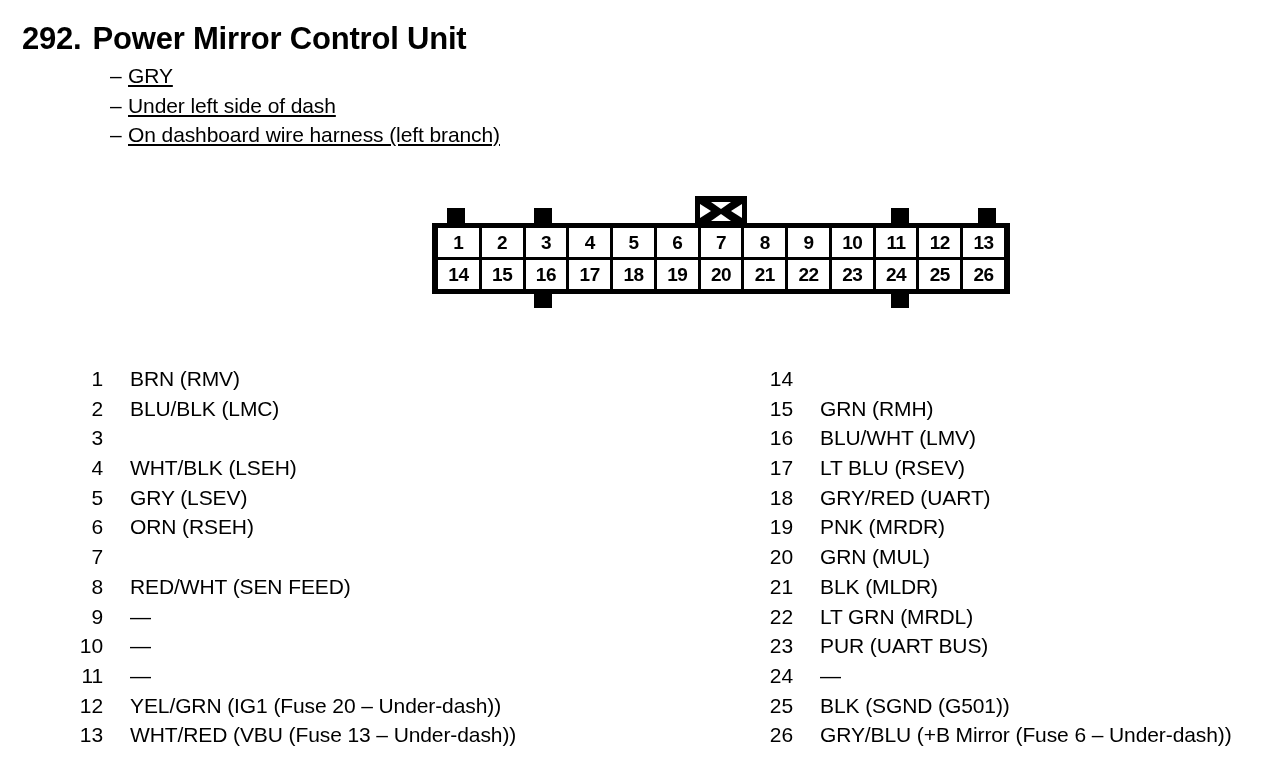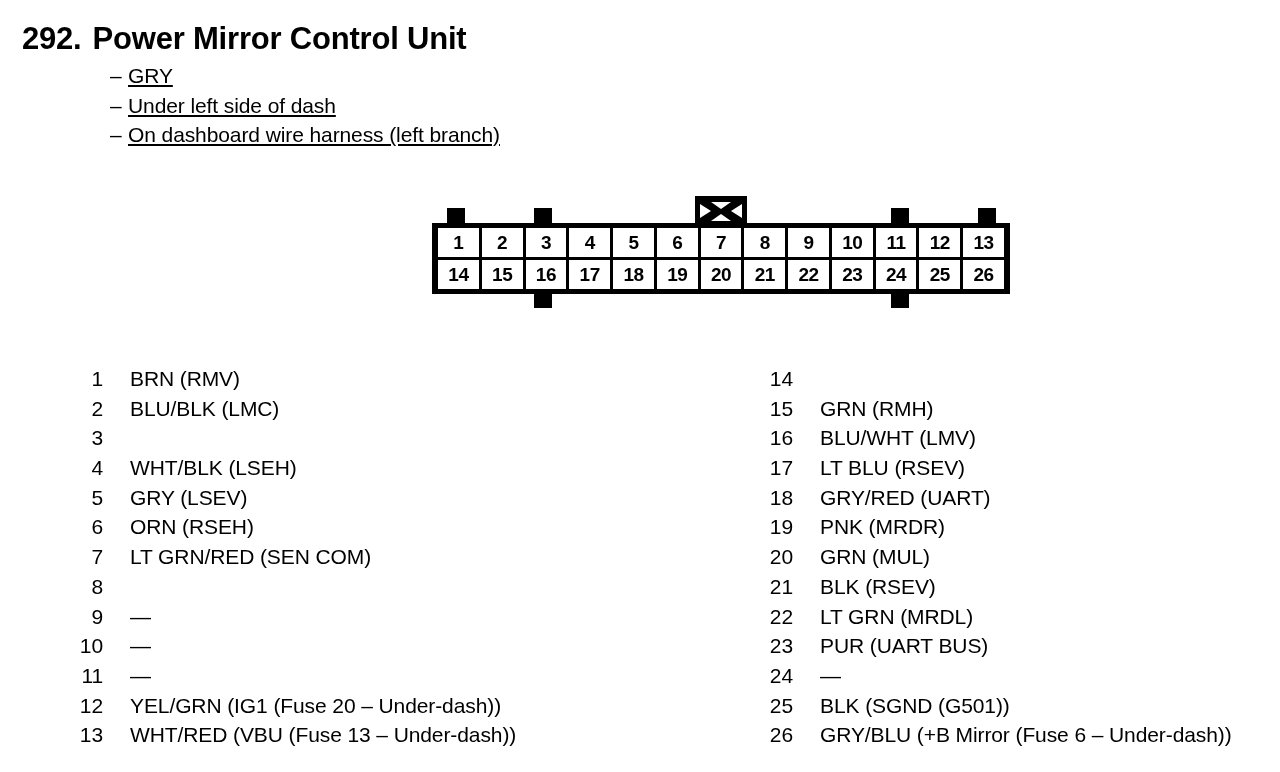--- a/index.html
+++ b/index.html
@@ -294,24 +294,24 @@
     <div class="pin-item">
       <span class="pin-num">5</span>
       <span class="pin-desc">GRY (LSEV)</span>
     </div>
     <div class="pin-item">
       <span class="pin-num">6</span>
       <span class="pin-desc">ORN (RSEH)</span>
     </div>
     <div class="pin-item">
       <span class="pin-num">7</span>
-      <span class="pin-desc">LT GRN/RED (SEN COM)</span>
     </div>
     <div class="pin-item">
       <span class="pin-num">8</span>
+      <span class="pin-desc">RED/WHT (SEN FEED)</span>
     </div>
     <div class="pin-item">
       <span class="pin-num">9</span>
       <span class="pin-desc">—</span>
     </div>
     <div class="pin-item">
       <span class="pin-num">10</span>
       <span class="pin-desc">—</span>
     </div>
     <div class="pin-item">
@@ -350,21 +350,21 @@
     <div class="pin-item">
       <span class="pin-num">19</span>
       <span class="pin-desc">PNK (MRDR)</span>
     </div>
     <div class="pin-item">
       <span class="pin-num">20</span>
       <span class="pin-desc">GRN (MUL)</span>
     </div>
     <div class="pin-item">
       <span class="pin-num">21</span>
-      <span class="pin-desc">BLK (RSEV)</span>
+      <span class="pin-desc">BLK (MLDR)</span>
     </div>
     <div class="pin-item">
       <span class="pin-num">22</span>
       <span class="pin-desc">LT GRN (MRDL)</span>
     </div>
     <div class="pin-item">
       <span class="pin-num">23</span>
       <span class="pin-desc">PUR (UART BUS)</span>
     </div>
     <div class="pin-item">

